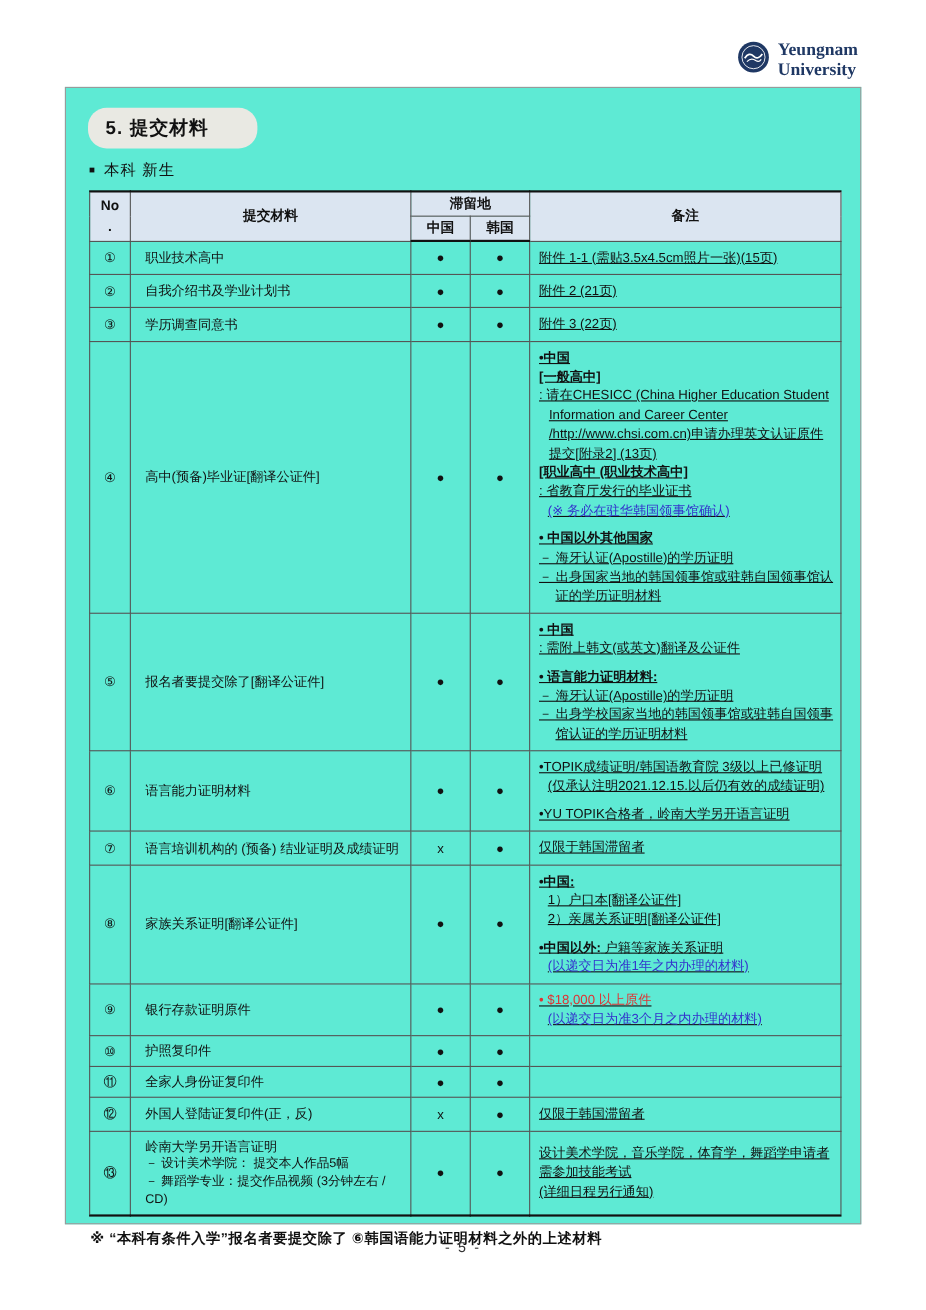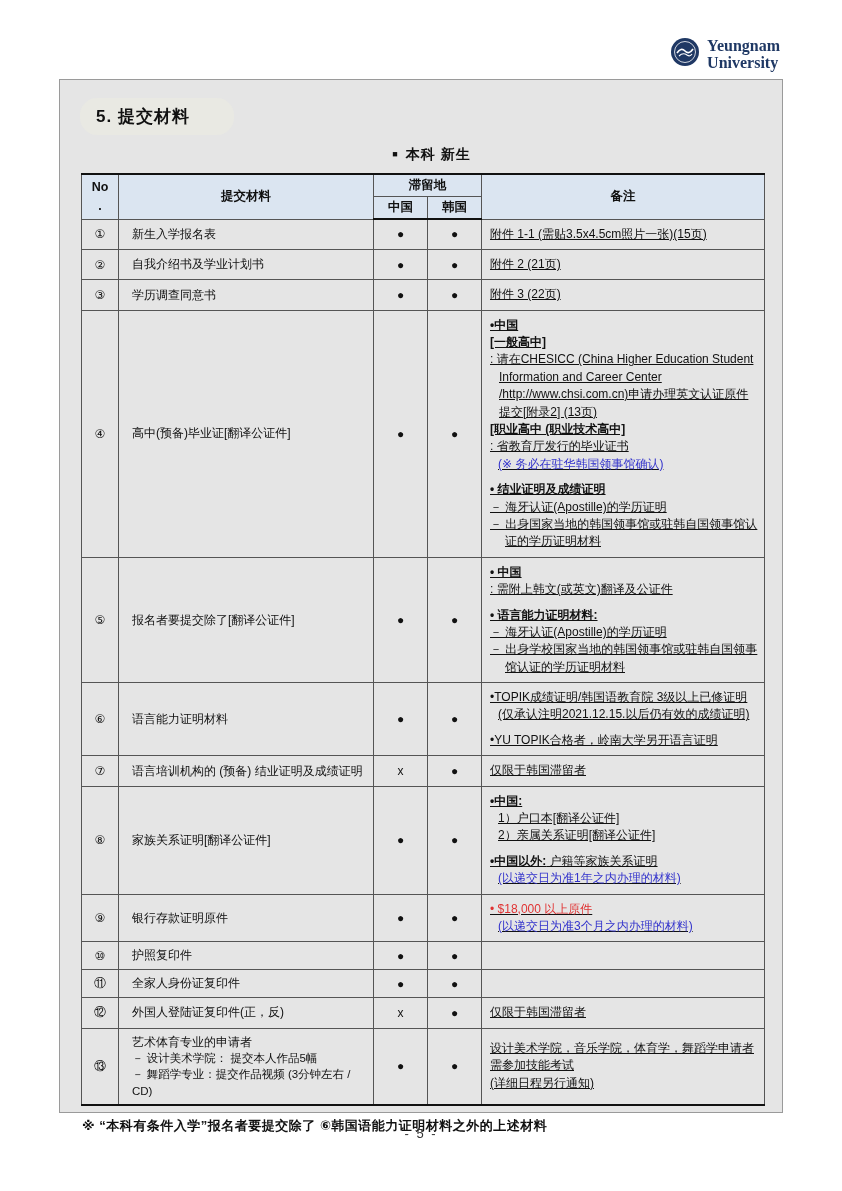--- a/index.html
+++ b/index.html
@@ -16,26 +16,26 @@
   body{font-family:"Liberation Sans","DejaVu Sans",sans-serif;color:#111;}
   .page{position:relative;width:842px;height:1191px;background:#fff;overflow:hidden;}
 
   
   .logo{position:absolute;top:37px;right:62px;display:flex;align-items:center;gap:7px;}
   .logo-text{font-family:"Liberation Serif","DejaVu Serif",serif;font-weight:bold;
              color:var(--navy);font-size:16px;line-height:1.08;}
 
   
   .content-box{position:absolute;left:59px;top:79px;width:724px;height:1034px;
-               border:1px solid #9a9a9a;background:#e5e5e5;}
+               border:1px solid #9a9a9a;background:#5eead4;}
 
   .section-pill{display:inline-block;margin:18px 0 0 20px;background:var(--pill-bg);
                 border-radius:17px;padding:7px 44px 7px 16px;font-size:17px;font-weight:bold;
                 letter-spacing:1px;}
-  .subtitle{margin:11px 0 0 21px;font-size:14px;font-weight:bold;letter-spacing:1px;text-align:center;}
+  .subtitle{margin:11px 0 0 21px;font-size:14px;font-weight:normal;letter-spacing:1px;}
   .subtitle .sq{font-size:9px;vertical-align:2px;margin-right:7px;}
 
   
   table.mat{margin:9px 0 0 21px;width:683px;border-collapse:collapse;table-layout:fixed;
             border-top:2px solid var(--line-thick);border-bottom:2px solid var(--line-thick);padding-left:32px;}
   table.mat th,table.mat td{border:1px solid var(--line-thin);}
   table.mat thead th{background:var(--header-bg);font-size:12.5px;font-weight:bold;
                      text-align:center;padding:2px 2px;}
   table.mat thead tr:last-child th{border-bottom:2px solid var(--line-thick);}
   th.h-no{white-space:pre-line;line-height:1.5;}
@@ -106,21 +106,21 @@
         </tr>
         <tr>
           <th>中国</th>
           <th>韩国</th>
         </tr>
       </thead>
       <tbody>
           <tr>
             <td class="c-no">①</td>
             <td class="c-mat">
-              <div>新生入学报名表</div>
+              <div>职业技术高中</div>
             </td>
             <td class="c-dot">●</td>
             <td class="c-dot">●</td>
             <td class="c-rem">
               <div class="ln"><span class="s-n">附件 1-1 (需贴3.5x4.5cm照片一张)(15页)</span></div>
             </td>
           </tr>
           <tr>
             <td class="c-no">②</td>
             <td class="c-mat">
@@ -150,21 +150,21 @@
             </td>
             <td class="c-dot">●</td>
             <td class="c-dot">●</td>
             <td class="c-rem">
               <div class="ln"><span class="s-b">•中国</span></div>
               <div class="ln"><span class="s-b">[一般高中]</span></div>
               <div class="ln hang"><span class="s-n">: 请在CHESICC (China Higher Education Student Information and Career Center /http://www.chsi.com.cn)申请办理英文认证原件提交[附录2] (13页)</span></div>
               <div class="ln"><span class="s-b">[职业高中 (职业技术高中]</span></div>
               <div class="ln hang"><span class="s-n">: 省教育厅发行的毕业证书</span></div>
               <div class="ln ind"><span class="s-blue">(※ 务必在驻华韩国领事馆确认)</span></div>
-              <div class="ln gap"><span class="s-b">• 结业证明及成绩证明</span></div>
+              <div class="ln gap"><span class="s-b">• 中国以外其他国家</span></div>
               <div class="ln dash"><span class="s-n">－ 海牙认证(Apostille)的学历证明</span></div>
               <div class="ln dash"><span class="s-n">－ 出身国家当地的韩国领事馆或驻韩自国领事馆认证的学历证明材料</span></div>
             </td>
           </tr>
           <tr>
             <td class="c-no">⑤</td>
             <td class="c-mat">
               <div>报名者要提交除了[翻译公证件]</div>
             </td>
             <td class="c-dot">●</td>
@@ -253,21 +253,21 @@
             </td>
             <td class="c-dot">x</td>
             <td class="c-dot">●</td>
             <td class="c-rem">
               <div class="ln"><span class="s-n">仅限于韩国滞留者</span></div>
             </td>
           </tr>
           <tr>
             <td class="c-no">⑬</td>
             <td class="c-mat">
-              <div>艺术体育专业的申请者</div>
+              <div>岭南大学另开语言证明</div>
               <div class="mat-sub">－ 设计美术学院： 提交本人作品5幅</div>
               <div class="mat-sub">－ 舞蹈学专业：提交作品视频 (3分钟左右 / CD)</div>
             </td>
             <td class="c-dot">●</td>
             <td class="c-dot">●</td>
             <td class="c-rem">
               <div class="ln"><span class="s-n">设计美术学院，音乐学院，体育学，舞蹈学申请者需参加技能考试</span></div>
               <div class="ln"><span class="s-n">(详细日程另行通知)</span></div>
             </td>
           </tr>

